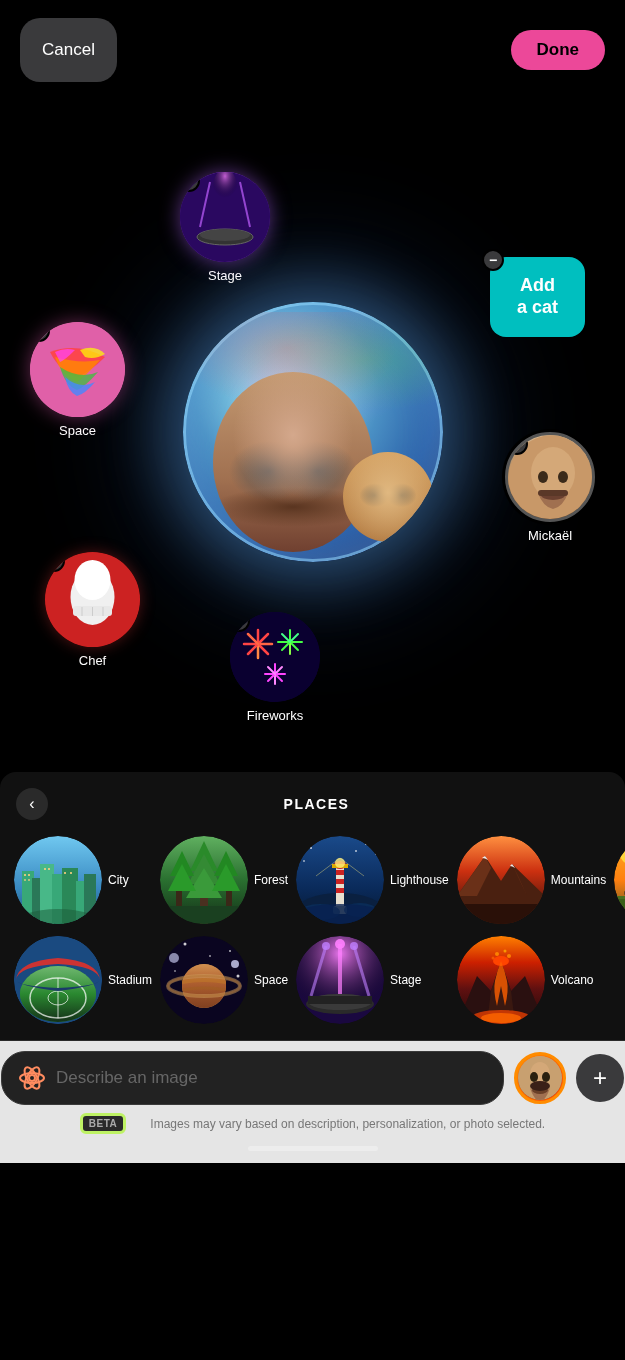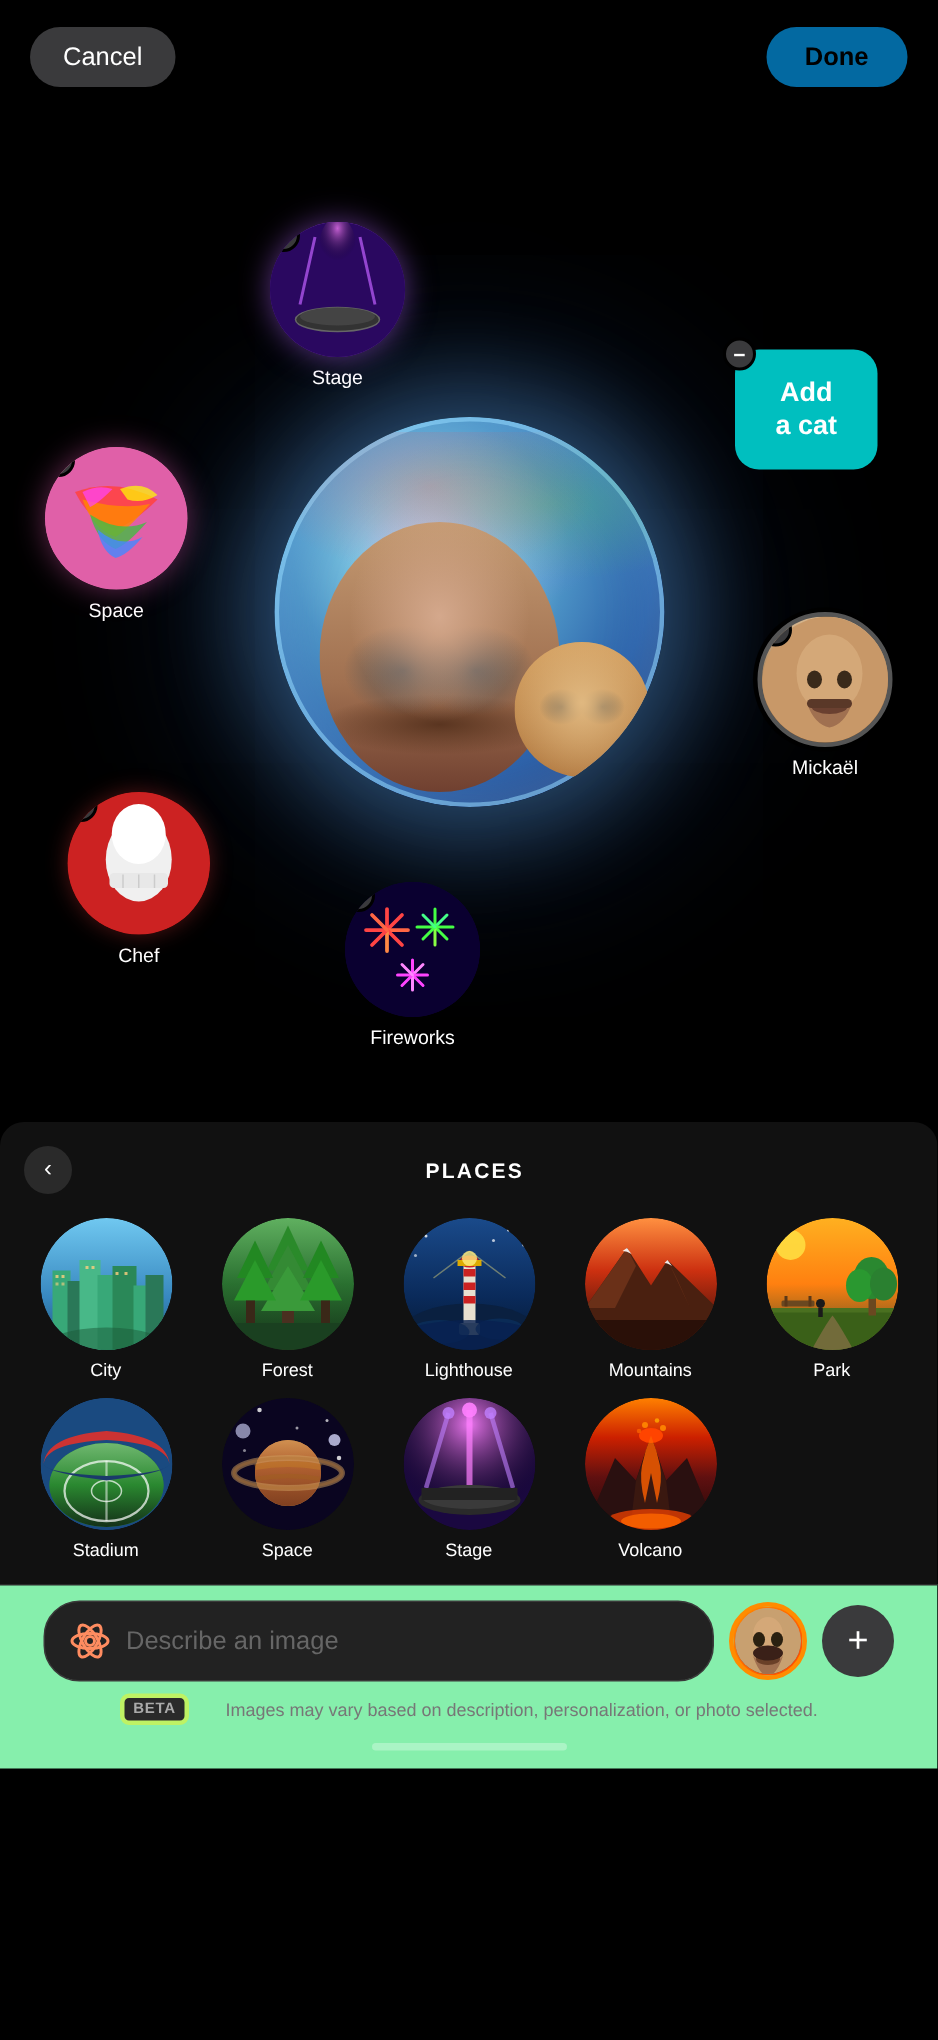--- a/index.html
+++ b/index.html
@@ -18,27 +18,27 @@
       display: flex;
       justify-content: space-between;
       align-items: center;
       padding: 18px 20px 10px;
     }
     .btn-cancel {
       background: #3a3a3c;
       color: #fff;
       border: none;
       border-radius: 20px;
-      padding: 10px 22px;
+      padding: 22px 22px;
       font-size: 17px;
       font-weight: 500;
       cursor: pointer;
     }
     .btn-done {
-      background: #0369a1;
+      background: #ec4899;
       color: #000;
       border: none;
       border-radius: 20px;
       padding: 10px 26px;
       font-size: 17px;
       font-weight: 600;
       cursor: pointer;
     }
 
     
@@ -309,21 +309,20 @@
     }
 
     .places-grid {
       display: grid;
       grid-template-columns: repeat(5, 1fr);
       gap: 12px 8px;
       padding: 8px 14px 16px;
     }
     .place-item {
       display: flex;
-      flex-direction: column;
       align-items: center;
       gap: 6px;
       cursor: pointer;
     }
     .place-circle {
       width: 88px;
       height: 88px;
       border-radius: 50%;
       overflow: hidden;
     }
@@ -334,22 +333,22 @@
     }
 
     
     .place-circle svg {
       width: 100%;
       height: 100%;
     }
 
     
     .bottom-bar {
-      background: #86efac;
-      padding: 10px 29px 6px;
+      background: #e5e5e5;
+      padding: 10px 1px 6px;
       border-top: 0.5px solid #2a2a2a;
     }
     .input-row {
       display: flex;
       align-items: center;
       gap: 10px;
     }
     .input-box {
       flex: 1;
       background: #222;

